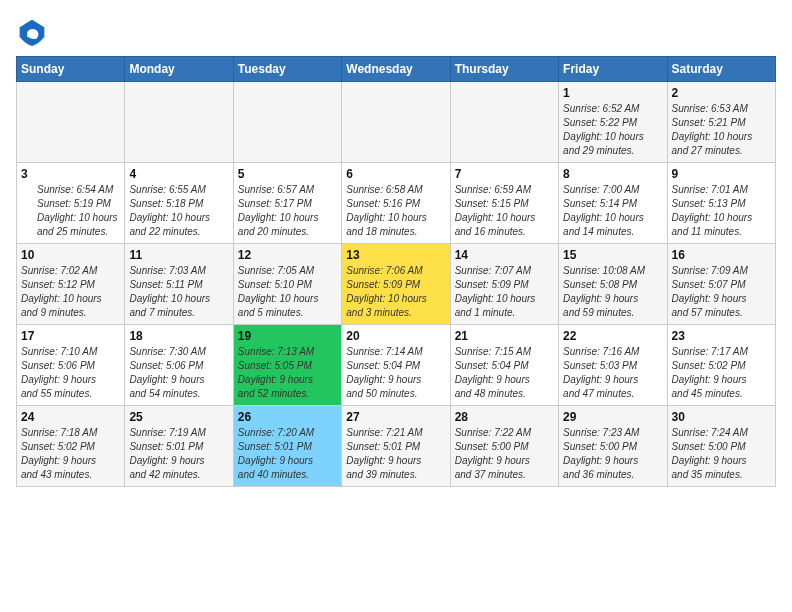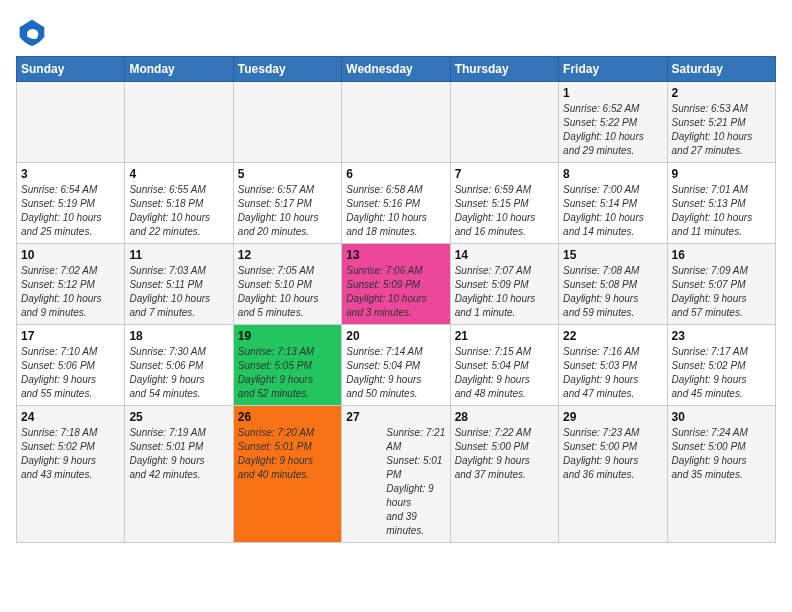--- a/index.html
+++ b/index.html
@@ -139,21 +139,21 @@
           <div class="day-number">2</div>
           <div class="day-info" style="white-space: pre-line;">Sunrise: 6:53 AM
 Sunset: 5:21 PM
 Daylight: 10 hours
 and 27 minutes.</div>
         </td>
       </tr>
       <tr>
         <td style="background: rgb(255, 255, 255);">
           <div class="day-number">3</div>
-          <div class="day-info" style="white-space: pre-line;">Sunrise: 6:54 AM
+          <div class="day-info" style="white-space: pre-line; margin-left: 16px;">Sunrise: 6:54 AM
 Sunset: 5:19 PM
 Daylight: 10 hours
 and 25 minutes.</div>
         </td>
         <td style="background: rgb(255, 255, 255);">
           <div class="day-number">4</div>
           <div class="day-info" style="white-space: pre-line;">Sunrise: 6:55 AM
 Sunset: 5:18 PM
 Daylight: 10 hours
 and 22 minutes.</div>
@@ -209,37 +209,37 @@
 Daylight: 10 hours
 and 7 minutes.</div>
         </td>
         <td style="background: rgb(245, 245, 245);">
           <div class="day-number">12</div>
           <div class="day-info" style="white-space: pre-line;">Sunrise: 7:05 AM
 Sunset: 5:10 PM
 Daylight: 10 hours
 and 5 minutes.</div>
         </td>
-        <td style="background: #ec4899;">
+        <td style="background: #fde047;">
           <div class="day-number">13</div>
           <div class="day-info" style="white-space: pre-line;">Sunrise: 7:06 AM
 Sunset: 5:09 PM
 Daylight: 10 hours
 and 3 minutes.</div>
         </td>
         <td style="background: rgb(245, 245, 245);">
           <div class="day-number">14</div>
           <div class="day-info" style="white-space: pre-line;">Sunrise: 7:07 AM
 Sunset: 5:09 PM
 Daylight: 10 hours
 and 1 minute.</div>
         </td>
         <td style="background: rgb(245, 245, 245);">
           <div class="day-number">15</div>
-          <div class="day-info" style="white-space: pre-line;">Sunrise: 7:08 AM
+          <div class="day-info" style="white-space: pre-line;">Sunrise: 10:08 AM
 Sunset: 5:08 PM
 Daylight: 9 hours
 and 59 minutes.</div>
         </td>
         <td style="background: rgb(245, 245, 245);">
           <div class="day-number">16</div>
           <div class="day-info" style="white-space: pre-line;">Sunrise: 7:09 AM
 Sunset: 5:07 PM
 Daylight: 9 hours
 and 57 minutes.</div>
@@ -304,30 +304,30 @@
 Daylight: 9 hours
 and 43 minutes.</div>
         </td>
         <td style="background: rgb(245, 245, 245);">
           <div class="day-number">25</div>
           <div class="day-info" style="white-space: pre-line;">Sunrise: 7:19 AM
 Sunset: 5:01 PM
 Daylight: 9 hours
 and 42 minutes.</div>
         </td>
-        <td style="background: #f97316;">
+        <td style="background: #7dd3fc;">
           <div class="day-number">26</div>
           <div class="day-info" style="white-space: pre-line;">Sunrise: 7:20 AM
 Sunset: 5:01 PM
 Daylight: 9 hours
 and 40 minutes.</div>
         </td>
         <td style="background: rgb(245, 245, 245);">
           <div class="day-number">27</div>
-          <div class="day-info" style="white-space: pre-line; margin-left: 40px;">Sunrise: 7:21 AM
+          <div class="day-info" style="white-space: pre-line;">Sunrise: 7:21 AM
 Sunset: 5:01 PM
 Daylight: 9 hours
 and 39 minutes.</div>
         </td>
         <td style="background: rgb(245, 245, 245);">
           <div class="day-number">28</div>
           <div class="day-info" style="white-space: pre-line;">Sunrise: 7:22 AM
 Sunset: 5:00 PM
 Daylight: 9 hours
 and 37 minutes.</div>

